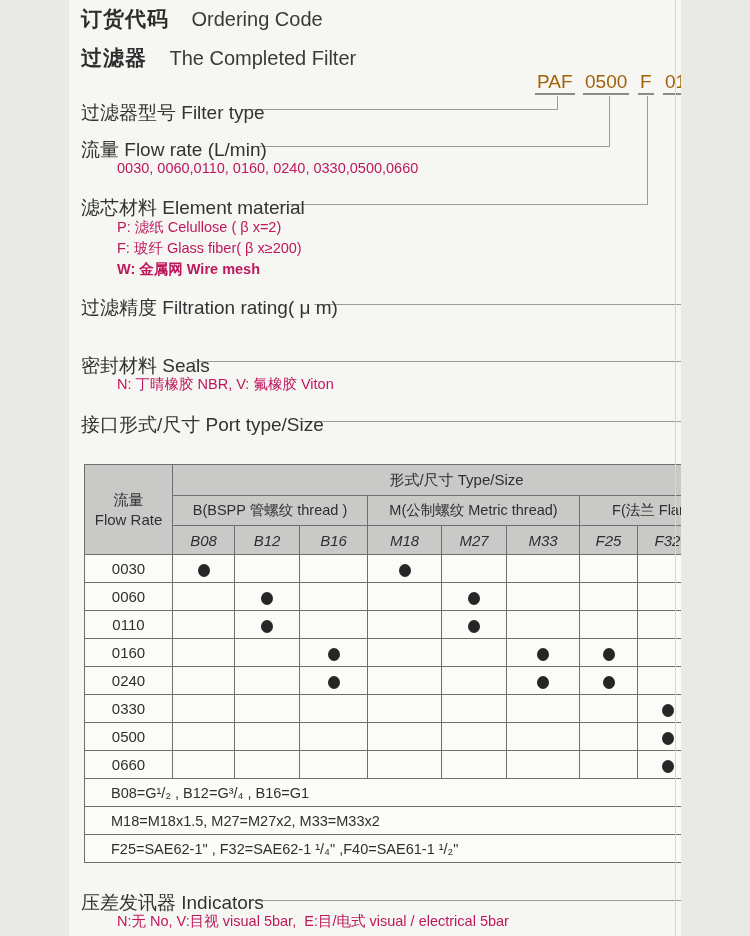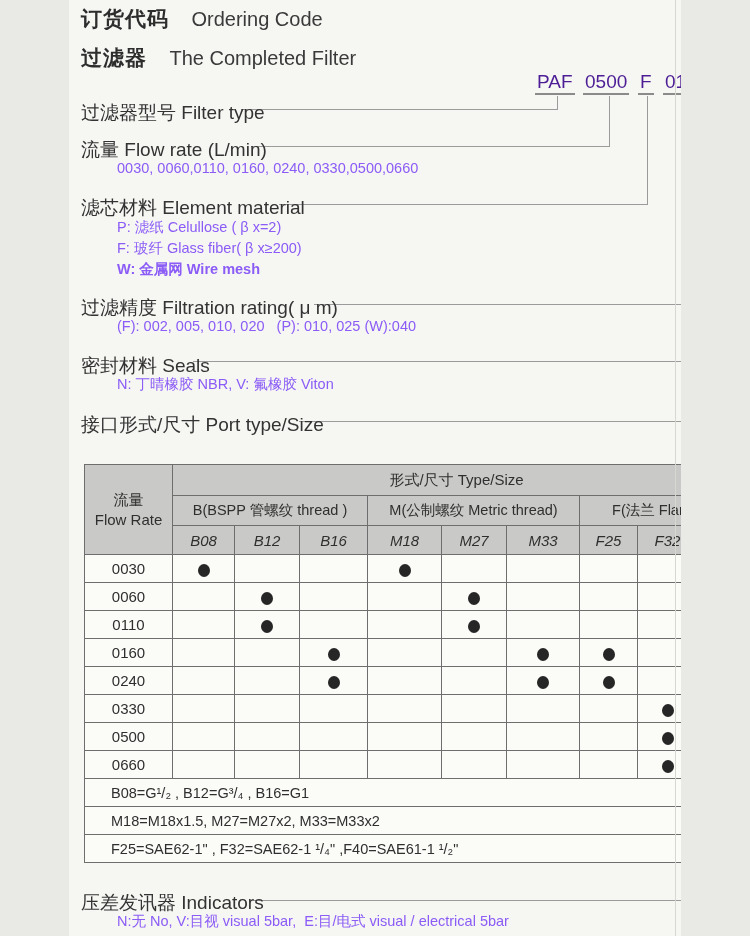--- a/index.html
+++ b/index.html
@@ -13,39 +13,39 @@
   
   .heading{position:absolute;left:12px;white-space:nowrap;}
   .heading.h1{top:5px;}
   .heading.h2{top:44px;}
   .heading .cn{font-weight:bold;font-size:21px;color:#2d2d2d;letter-spacing:1px;}
   .heading .en{font-size:20px;color:#3a3a3a;margin-left:18px;}
 
   
   .code-seg{
     position:absolute;top:71px;height:22px;line-height:22px;
-    font-size:19px;color:#4c1d95;border-bottom:2px solid #8b8b8b;padding:0 2px;
+    font-size:19px;color:#a16207;border-bottom:2px solid #8b8b8b;padding:0 2px;
     white-space:nowrap;
   }
   .seg0{left:466px;} .seg1{left:514px;} .seg2{left:569px;} .seg3{left:594px;}
   .seg4{left:646px;} .seg5{left:683px;} .seg6{left:724px;}
 
   
   .elbow{position:absolute;border-bottom:1px solid #9b9b9b;border-right:1px solid #9b9b9b;pointer-events:none;}
   .elbow0{left:172px;top:96px;width:316px;height:13px;}
   .elbow1{left:182px;top:96px;width:358px;height:50px;}
   .elbow2{left:210px;top:96px;width:368px;height:108px;}
   .elbow3{left:245px;top:96px;width:367px;height:208px;}
   .elbow4{left:124px;top:96px;width:531px;height:265px;}
   .elbow5{left:230px;top:96px;width:470px;height:325px;}
   .elbow6{left:180px;top:96px;width:553px;height:804px;}
 
   
   .field-label{position:absolute;left:12px;font-size:19px;color:#333;white-space:nowrap;}
-  .field-detail{position:absolute;left:48px;font-size:14.5px;color:#8b5cf6;white-space:nowrap;}
+  .field-detail{position:absolute;left:48px;font-size:14.5px;color:#be185d;white-space:nowrap;}
   .fl0{top:100px;} 
   .fl1{top:137px;} .fd1a{top:160px;}
   .fl2{top:195px;} .fd2a{top:218px;} .fd2b{top:239px;} .fd2c{top:260px;font-weight:bold;}
   .fl3{top:295px;} .fd3a{top:318px;}
   .fl4{top:353px;} .fd4a{top:375px;}
   .fl5{top:412px;}
   .fl6{top:890px;} .fd6a{top:912px;}
 
   
   .spec-table{
@@ -100,21 +100,20 @@
 
   <div class="field-label fl1">流量 Flow rate (L/min)</div>
   <div class="field-detail fd1a">0030, 0060,0110, 0160, 0240, 0330,0500,0660</div>
 
   <div class="field-label fl2">滤芯材料 Element material</div>
   <div class="field-detail fd2a">P: 滤纸 Celullose ( β x=2)</div>
   <div class="field-detail fd2b">F: 玻纤 Glass fiber( β x≥200)</div>
   <div class="field-detail fd2c">W: 金属网 Wire mesh</div>
 
   <div class="field-label fl3">过滤精度 Filtration rating( μ m)</div>
-  <div class="field-detail fd3a">(F): 002, 005, 010, 020&nbsp;&nbsp;&nbsp;(P): 010, 025 (W):040</div>
 
   <div class="field-label fl4">密封材料 Seals</div>
   <div class="field-detail fd4a">N: 丁晴橡胶 NBR, V: 氟橡胶 Viton</div>
 
   <div class="field-label fl5">接口形式/尺寸 Port type/Size</div>
 
   <div class="field-label fl6">压差发讯器 Indicators</div>
   <div class="field-detail fd6a">N:无 No, V:目视 visual 5bar,&nbsp; E:目/电式 visual / electrical 5bar</div>
 
   <table class="spec-table">

